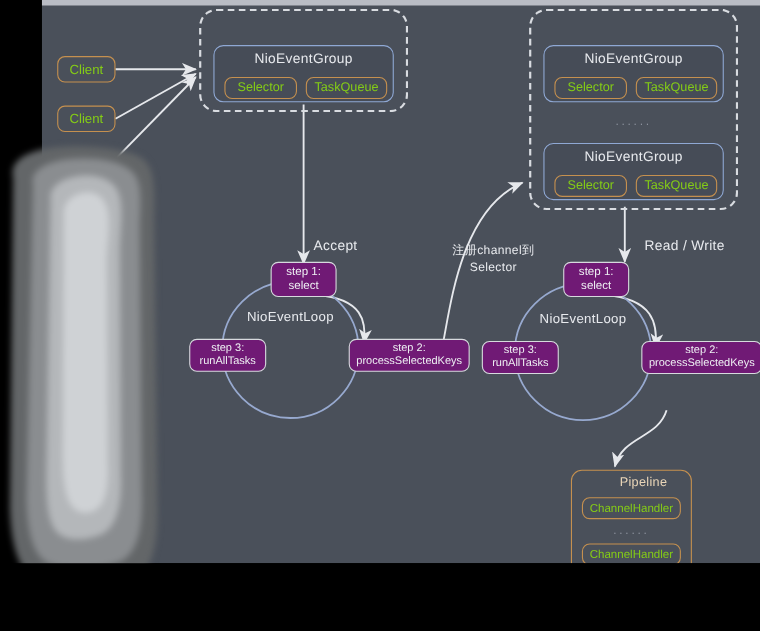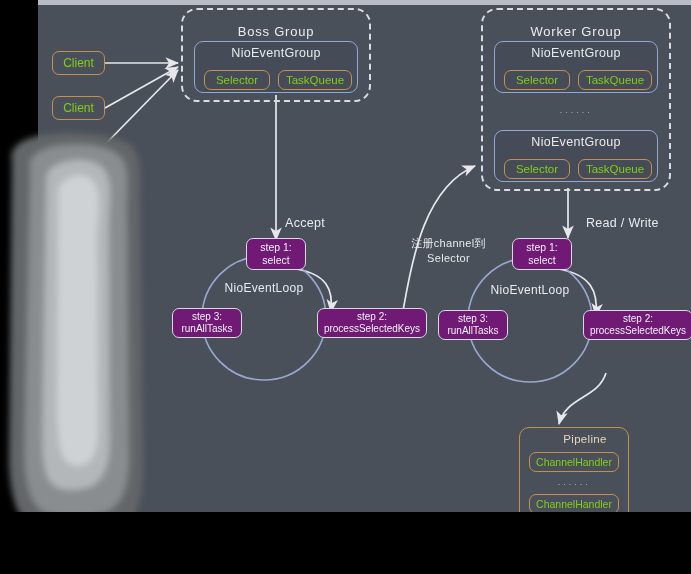--- a/index.html
+++ b/index.html
@@ -64,33 +64,31 @@
     </svg>
 
     <div class="box orange" style="left:14px;top:51px;width:53px;height:24px;font-size:12px;">
       <span>Client</span>
     </div>
     <div class="box orange" style="left:14px;top:96px;width:53px;height:24px;font-size:12px;">
       <span>Client</span>
     </div>
 
     <div class="dashgrp" style="left:143px;top:8px;width:190px;height:94px;"></div>
-    <div class="grptitle" style="left:143px;top:24px;width:190px;text-align:center;">Boss Group</div>
 
     <div class="box blue" style="left:156px;top:41px;width:164px;height:52px;"></div>
     <div class="lbl" style="left:156px;top:46px;width:164px;text-align:center;font-size:12.5px;">NioEventGroup</div>
     <div class="box orange" style="left:166px;top:70px;width:66px;height:20px;font-size:11.5px;">
       <span>Selector</span>
     </div>
     <div class="box orange" style="left:240px;top:70px;width:74px;height:20px;font-size:11.5px;">
       <span>TaskQueue</span>
     </div>
 
     <div class="dashgrp" style="left:443px;top:8px;width:190px;height:183px;"></div>
-    <div class="grptitle" style="left:443px;top:24px;width:190px;text-align:center;">Worker  Group</div>
 
     <div class="box blue" style="left:456px;top:41px;width:164px;height:52px;"></div>
     <div class="lbl" style="left:456px;top:46px;width:164px;text-align:center;font-size:12.5px;">NioEventGroup</div>
     <div class="box orange" style="left:466px;top:70px;width:66px;height:20px;font-size:11.5px;">
       <span>Selector</span>
     </div>
     <div class="box orange" style="left:540px;top:70px;width:74px;height:20px;font-size:11.5px;">
       <span>TaskQueue</span>
     </div>
 
@@ -113,21 +111,21 @@
     <div class="lbl" style="left:166px;top:281px;width:120px;text-align:center;font-size:12px;">NioEventLoop</div>
     <div class="box white" style="left:279px;top:308px;width:110px;height:30px;font-size:10px;flex-direction:column;line-height:1.25;">
       <span>step 2:</span>
       <span>processSelectedKeys</span>
     </div>
     <div class="box white" style="left:134px;top:308px;width:70px;height:30px;font-size:10px;flex-direction:column;line-height:1.25;">
       <span>step 3:</span>
       <span>runAllTasks</span>
     </div>
 
-    <div class="lbl" style="left:363px;top:236px;width:95px;text-align:center;font-size:11px;line-height:1.35;">
+    <div class="lbl" style="left:363px;top:221px;width:95px;text-align:center;font-size:11px;line-height:1.35;">
       <div>注册channel到</div>
       <div>Selector</div>
     </div>
 
     <div class="lbl" style="left:548px;top:216px;font-size:12.5px;">Read / Write</div>
     <div class="box white" style="left:474px;top:238px;width:60px;height:32px;font-size:10.5px;flex-direction:column;line-height:1.25;">
       <span>step 1:</span>
       <span>select</span>
     </div>
     <div class="lbl" style="left:432px;top:283px;width:120px;text-align:center;font-size:12px;">NioEventLoop</div>

